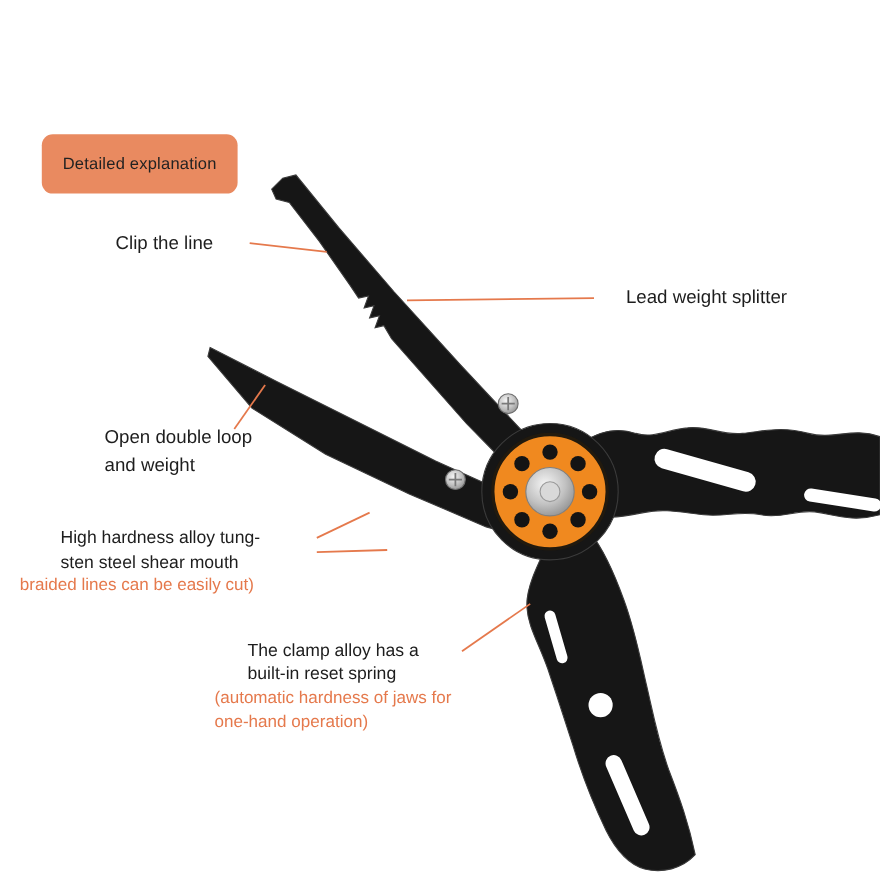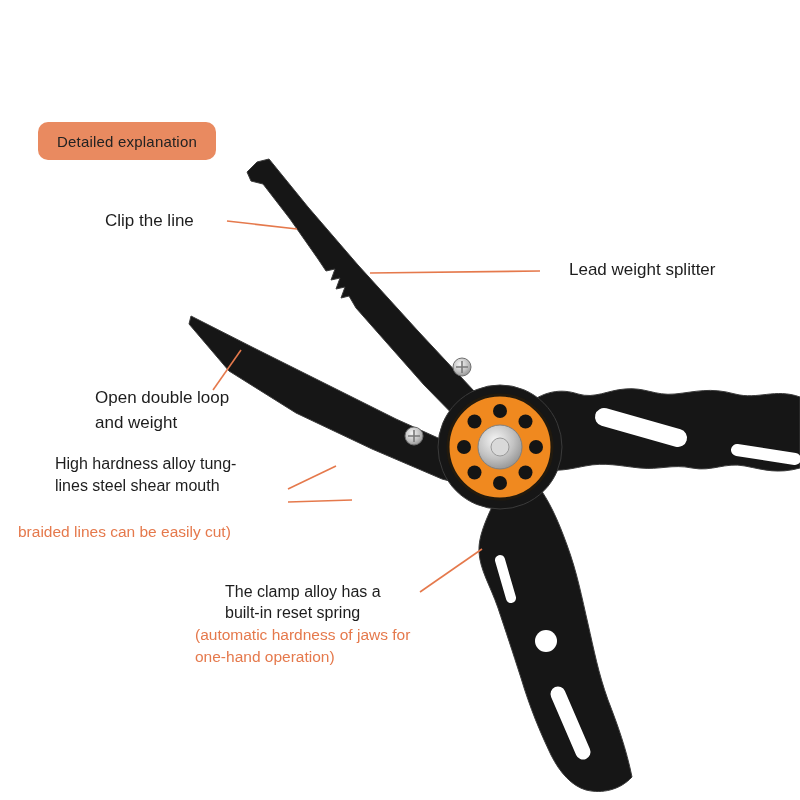--- a/index.html
+++ b/index.html
@@ -88,36 +88,36 @@
     <circle cx="500" cy="447" r="9" fill="#d9d9d9" stroke="#9a9a9a"></circle>
 
     <line class="accent-line" x1="227" y1="221" x2="297" y2="229"></line>
     <line class="accent-line" x1="370" y1="273" x2="540" y2="271"></line>
     <line class="accent-line" x1="213" y1="390" x2="241" y2="350"></line>
     <line class="accent-line" x1="288" y1="489" x2="336" y2="466"></line>
     <line class="accent-line" x1="288" y1="502" x2="352" y2="500"></line>
     <line class="accent-line" x1="420" y1="592" x2="482" y2="549"></line>
   </svg>
 
-  <div class="abs badge" style="left:38px;top:122px;width:178px;height:38px">
+  <div class="abs badge" style="left:38px;top:122px;width:178px;height:54px">
     <span>Detailed explanation</span>
   </div>
 
   <div class="abs label" style="left:105px;top:211px">Clip the line</div>
 
   <div class="abs label" style="left:569px;top:260px">Lead weight splitter</div>
 
   <div class="abs center heading17" style="left:95px;top:385px;width:170px">
     <div>Open double loop</div>
     <div>and weight</div>
   </div>
 
-  <div class="abs center heading" style="left:55px;top:453px;width:245px">
+  <div class="abs center heading" style="left:55px;top:479px;width:245px">
     <div>High hardness alloy tung-</div>
-    <div>lines steel shear mouth</div>
+    <div>sten steel shear mouth</div>
   </div>
   <div class="abs center sub" style="left:18px;top:521px;width:370px">
     <div>braided lines can be easily cut)</div>
   </div>
 
   <div class="abs center heading" style="left:225px;top:581px;width:210px;line-height:21px">
     <div>The clamp alloy has a</div>
     <div>built-in reset spring</div>
   </div>
   <div class="abs center sub" style="left:195px;top:624px;width:250px">

